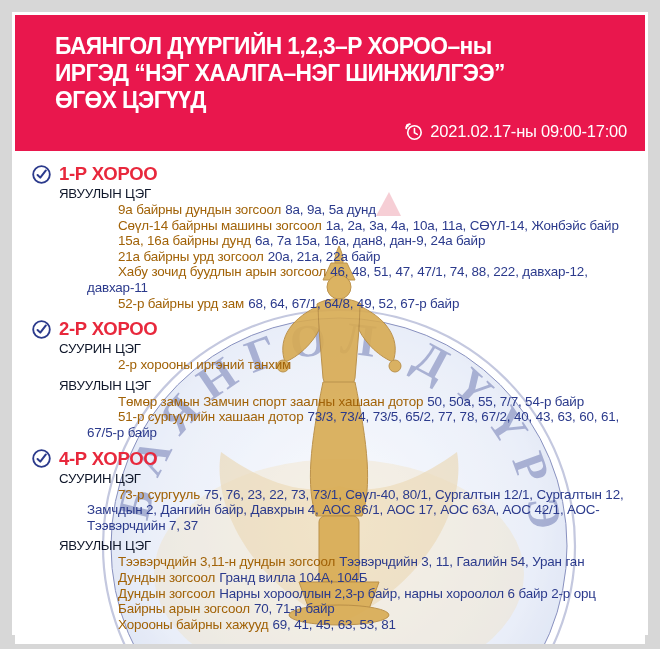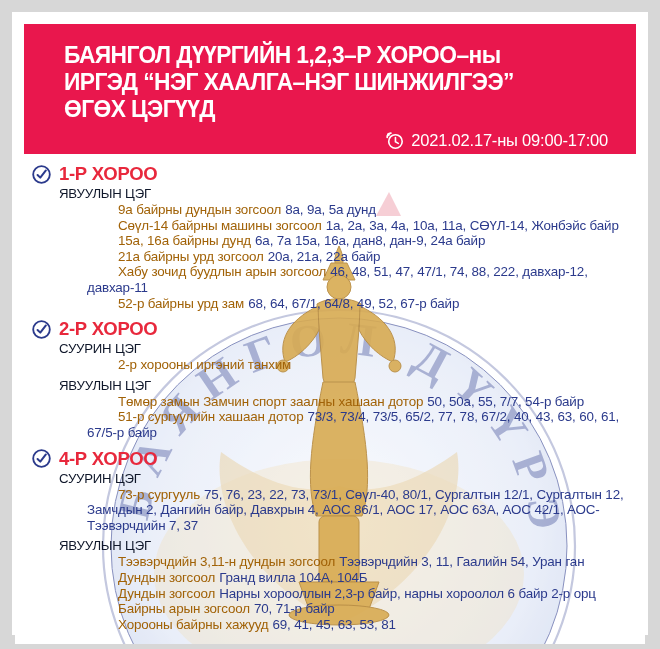--- a/index.html
+++ b/index.html
@@ -8,31 +8,31 @@
     font-family:"Liberation Sans", sans-serif;
     -webkit-font-smoothing:antialiased;
   }
   .page{width:660px;height:649px;position:relative;}
   .card{
     position:absolute;left:12px;top:12px;width:636px;height:623px;
     background:#ffffff;
   }
   
   .header{
-    position:relative;margin:12px;height:136px;background:#e9174d;
+    position:relative;margin:3px;height:136px;background:#e9174d;
     overflow:hidden;
   }
   .title{
     position:absolute;left:40px;top:18px;
     color:#ffffff;font-weight:bold;font-size:23.5px;line-height:27px;
     letter-spacing:-0.6px;transform:scaleX(0.97);transform-origin:left top;
     white-space:nowrap;
   }
   .date-row{
-    position:absolute;right:28px;bottom:10px;
+    position:absolute;right:18px;bottom:10px;
     display:flex;align-items:center;gap:7px;
     color:#ffffff;font-size:16.5px;letter-spacing:-0.2px;
   }
   
   .bodyarea{
     position:absolute;left:3px;top:142px;width:630px;height:490px;
     overflow:hidden;background:#ffffff;
   }
   .watermark{position:absolute;left:0;top:0;pointer-events:none;}
   .content{position:relative;z-index:2;padding:9px 10px 0 16px;}

